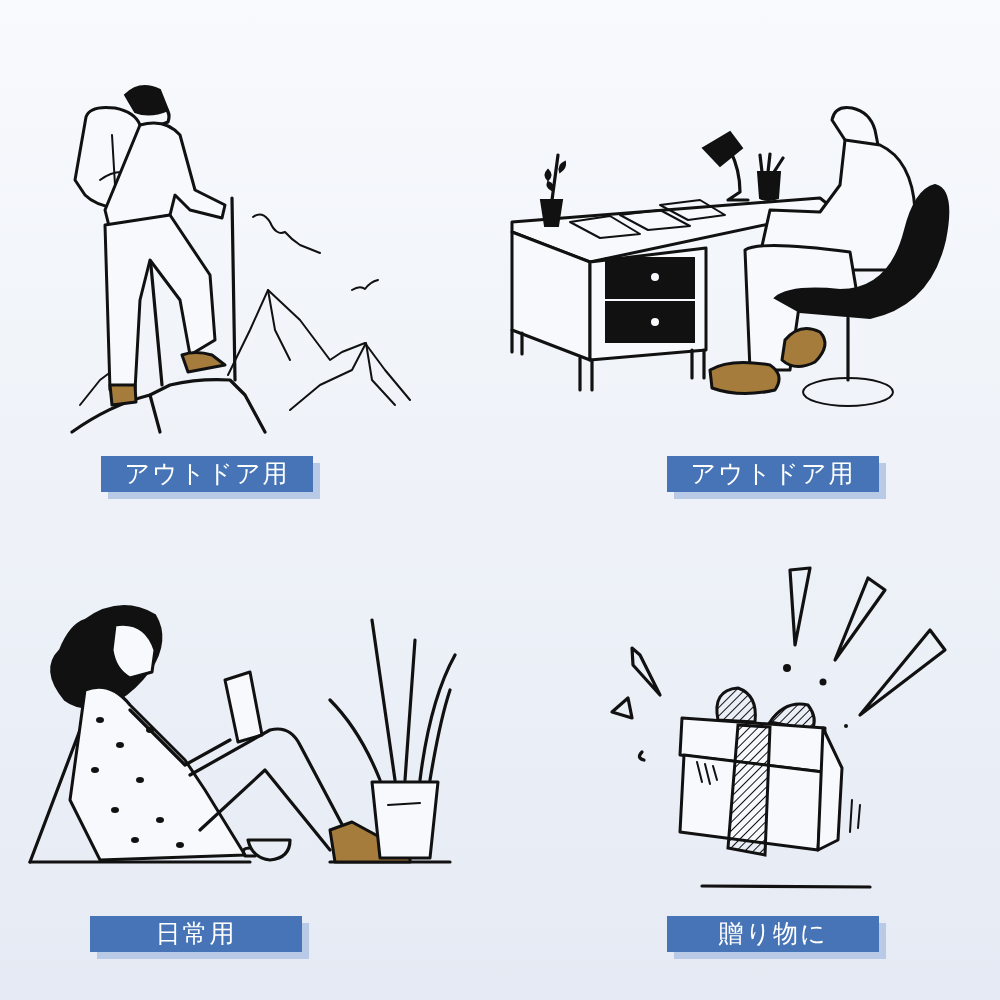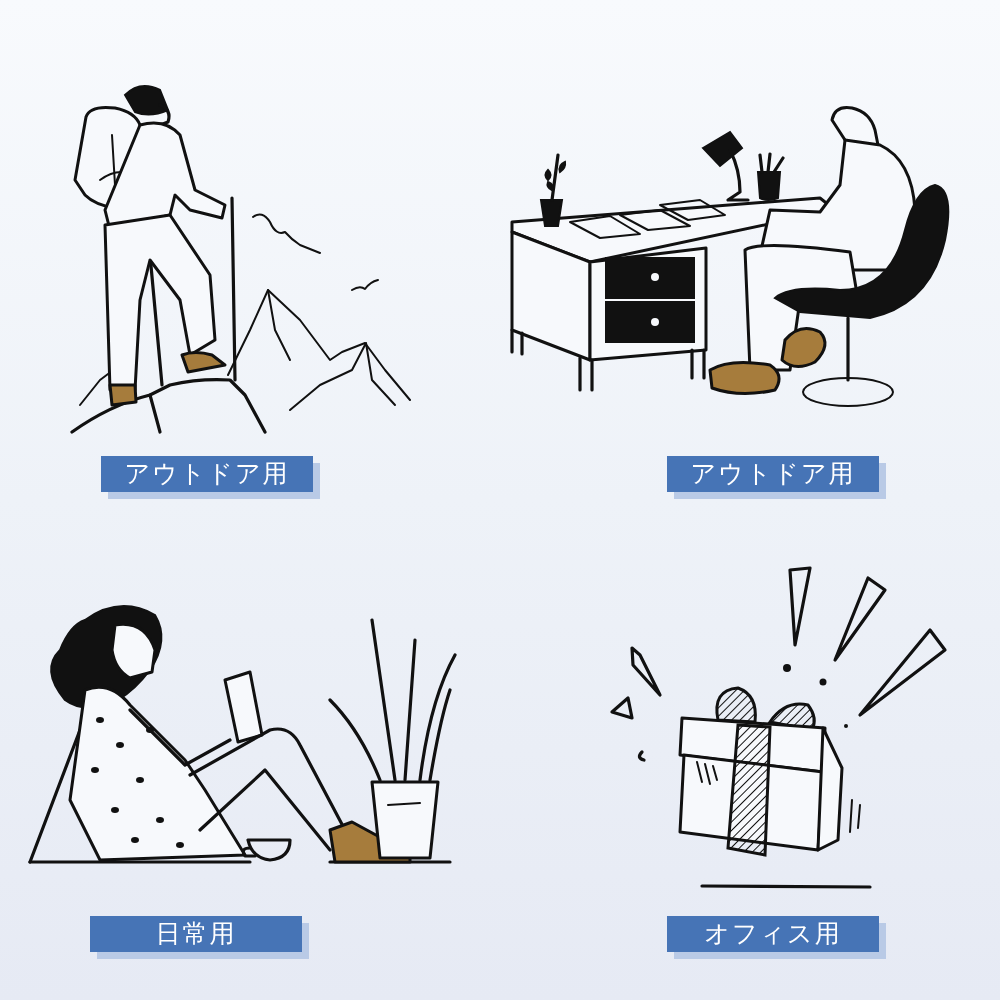--- a/index.html
+++ b/index.html
@@ -192,15 +192,15 @@
 
     <path d="M738 725 L770 727 L765 855 L728 848 Z" fill="url(#hatch)" stroke="#111" stroke-width="3"></path>
 
     <path class="thin" d="M697 762 L702 782 M705 764 L710 784 M713 766 L717 780"></path>
     <path class="thin" d="M852 800 L850 832 M860 805 L858 828"></path>
 
     <path class="ln" d="M702 886 L870 887"></path>
   </svg>
   <div class="label-wrap" style="left:667px;top:916px">
     <div class="label-shadow"></div>
-    <div class="label">オフィス用</div>
+    <div class="label">贈り物に</div>
   </div>
 </div>
 
 </body></html>

